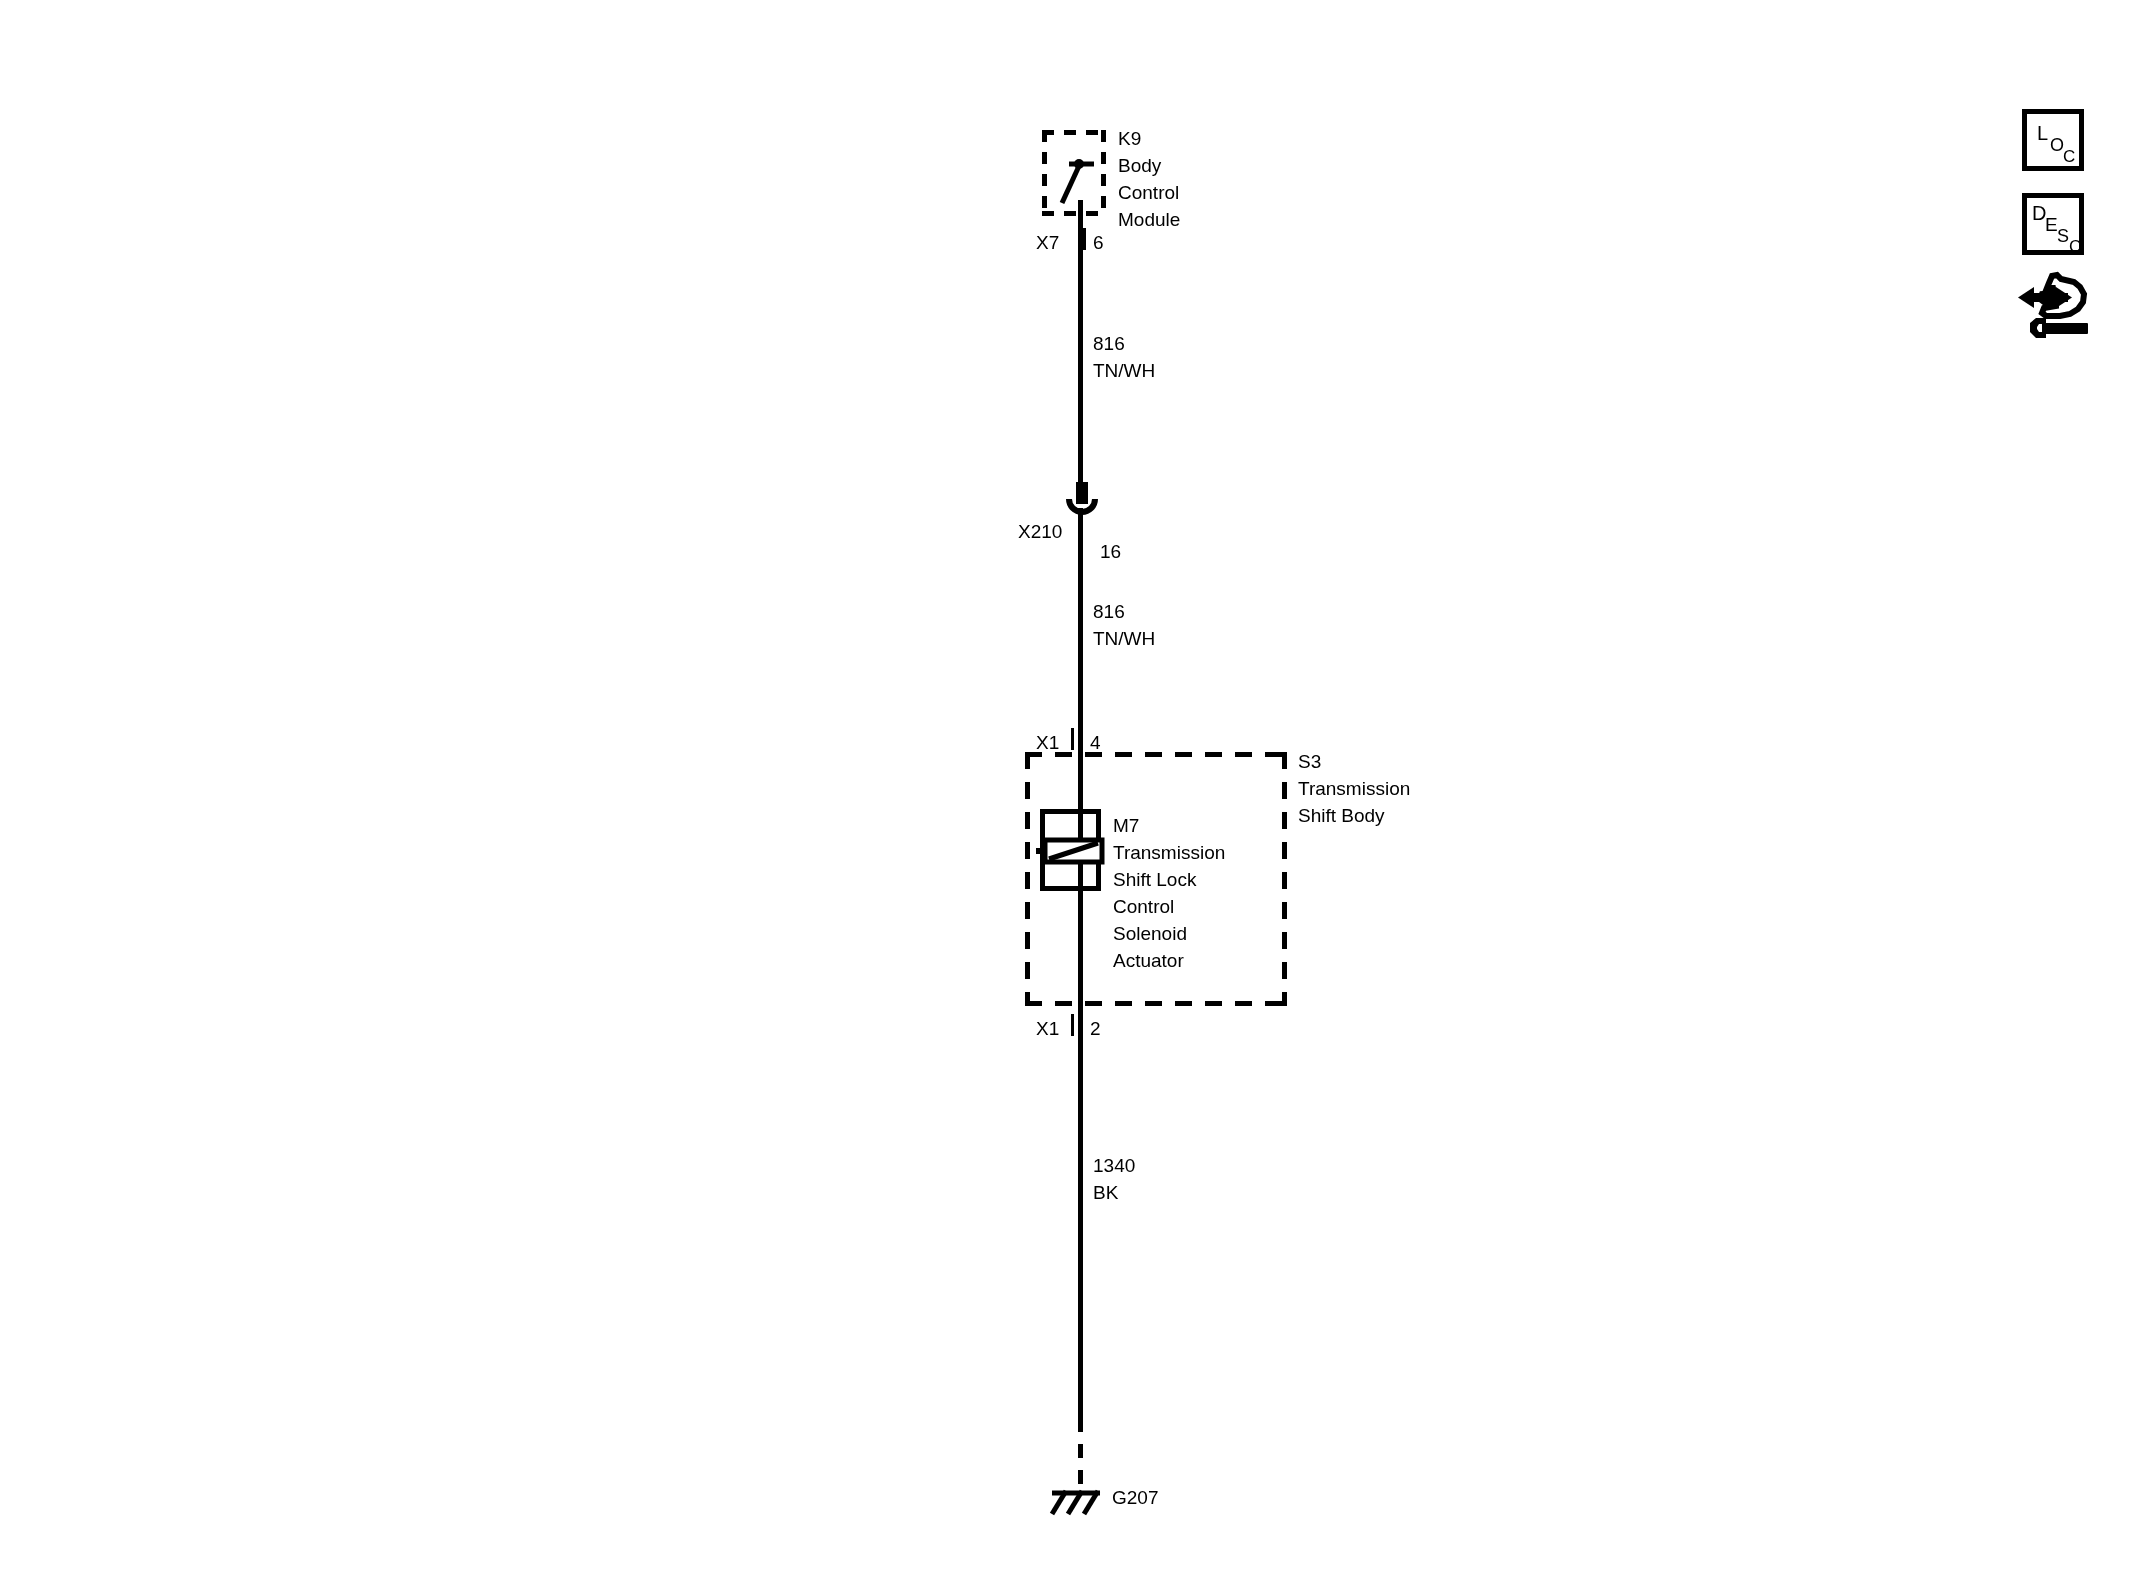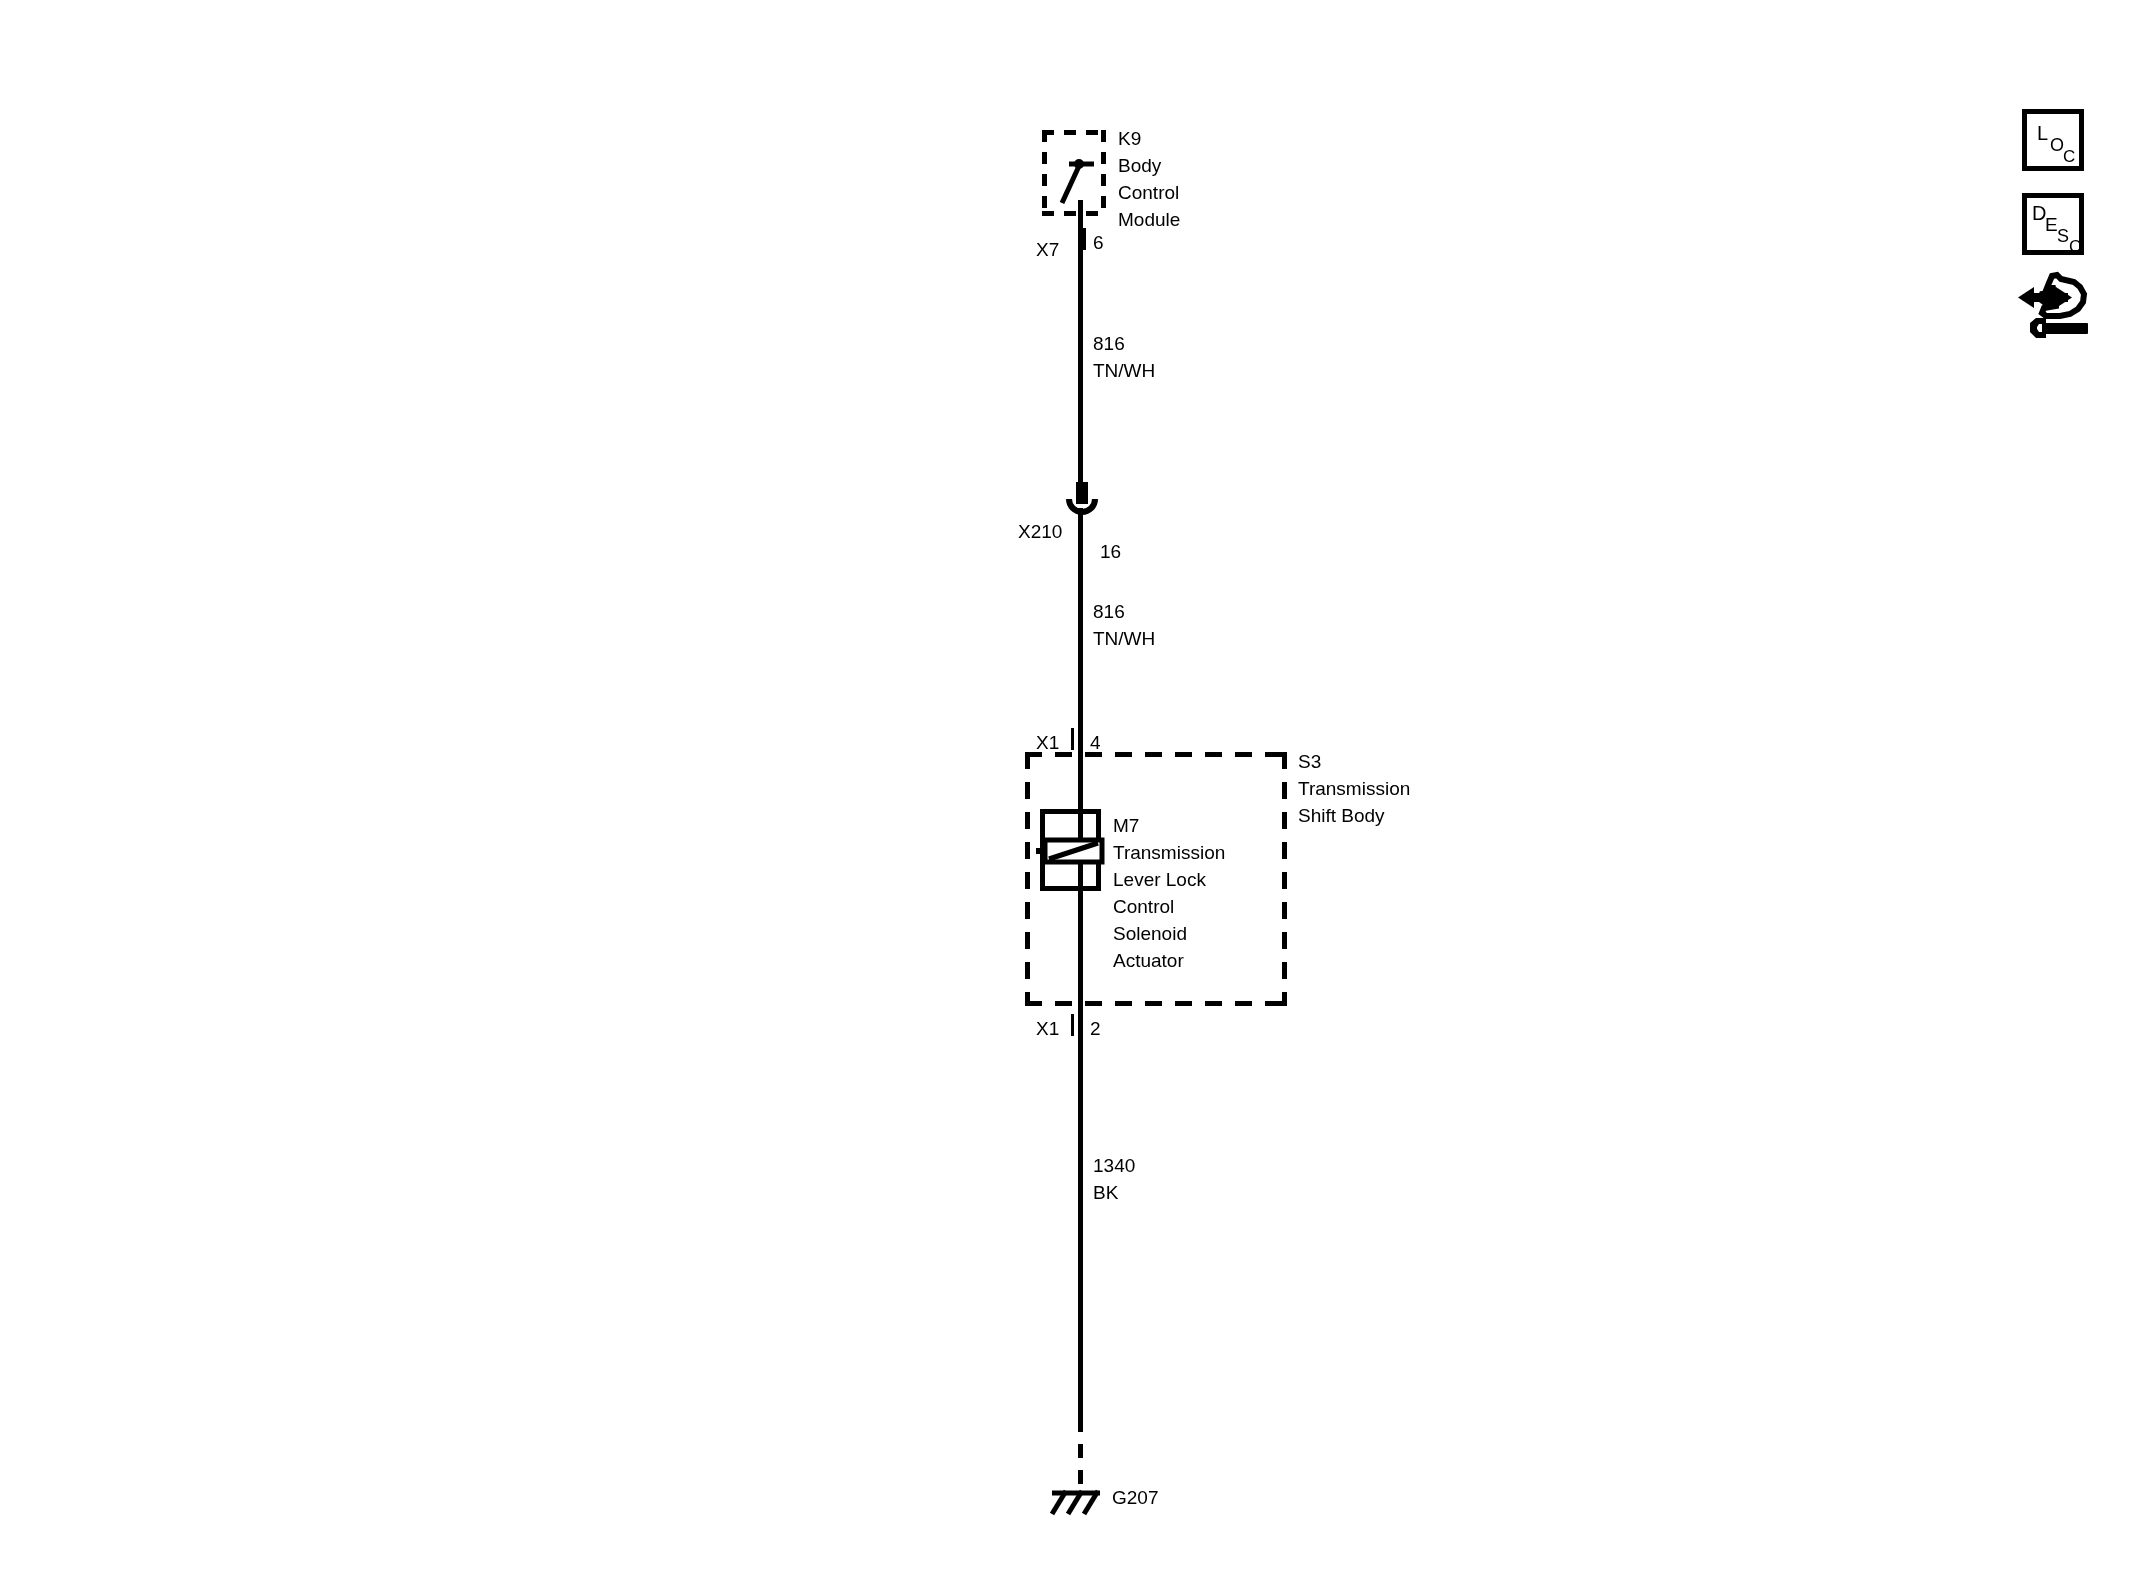--- a/index.html
+++ b/index.html
@@ -125,21 +125,21 @@
     <line x1="27" y1="11" x2="10" y2="48" stroke="#000" stroke-width="5" stroke-linecap="butt"></line>
   </svg>
 
   <div class="lbl multi" style="left:1118px; top:125px;">K9
 Body
 Control
 Module</div>
 
   <div class="wire-v" style="left:1078px; top:200px; height:60px;"></div>
   <div class="pintick" style="left:1083px; top:228px; height:22px;"></div>
-  <div class="lbl" style="left:1036px; top:236px;">X7</div>
+  <div class="lbl" style="left:1036px; top:229px;">X7</div>
   <div class="lbl" style="left:1093px; top:229px;">6</div>
 
   <div class="wire-v" style="left:1078px; top:216px; height:275px;"></div>
   <div class="lbl multi" style="left:1093px; top:330px;">816
 TN/WH</div>
 
   <svg class="abs" style="left:1062px; top:482px;" width="40" height="40" viewBox="0 0 40 40">
 
     <rect x="14" y="0" width="12" height="22" fill="#000"></rect>
 
@@ -173,21 +173,21 @@
   <svg class="abs" style="left:1036px; top:836px;" width="74" height="30" viewBox="0 0 74 30">
 
     <rect x="0" y="12" width="10" height="6" fill="#000"></rect>
 
     <rect x="9" y="4" width="57" height="22" fill="#fff" stroke="#000" stroke-width="5"></rect>
 
     <line x1="13" y1="23" x2="62" y2="7" stroke="#000" stroke-width="5"></line>
   </svg>
   <div class="lbl multi" style="left:1113px; top:812px;">M7
 Transmission
-Lever Lock
+Shift Lock
 Control
 Solenoid
 Actuator</div>
 
   <div class="pintick" style="left:1071px; top:1014px; height:22px;"></div>
   <div class="lbl" style="left:1036px; top:1015px;">X1</div>
   <div class="lbl" style="left:1090px; top:1015px;">2</div>
 
   <div class="wire-v" style="left:1078px; top:1006px; height:412px;"></div>
   <div class="lbl multi" style="left:1093px; top:1152px;">1340

